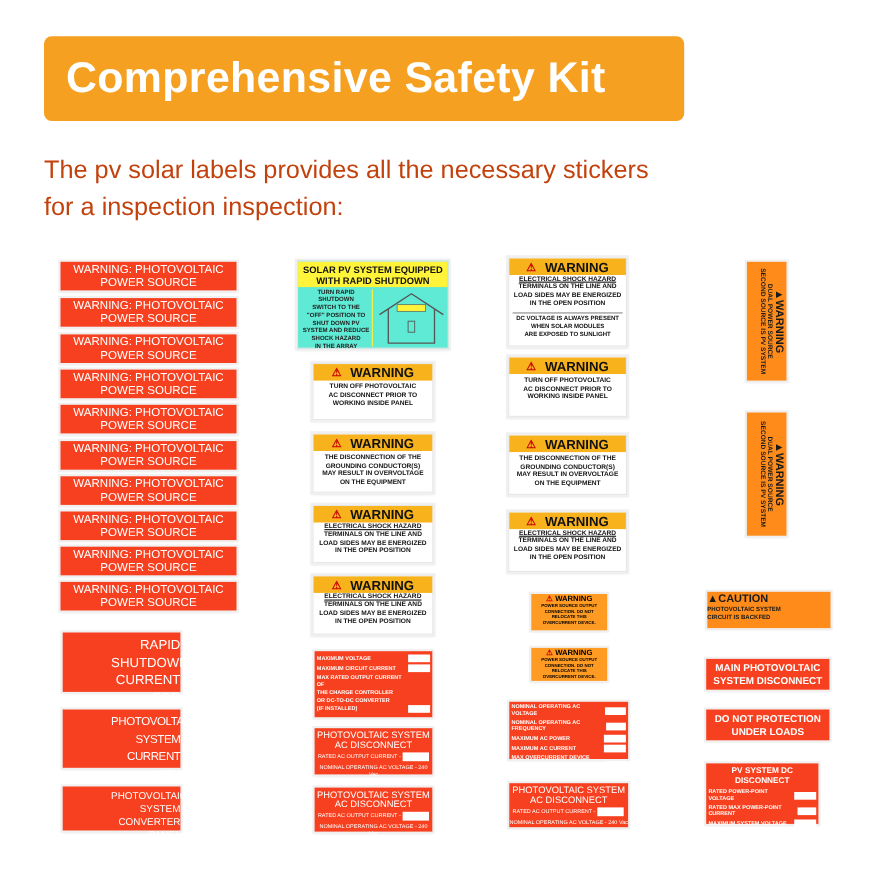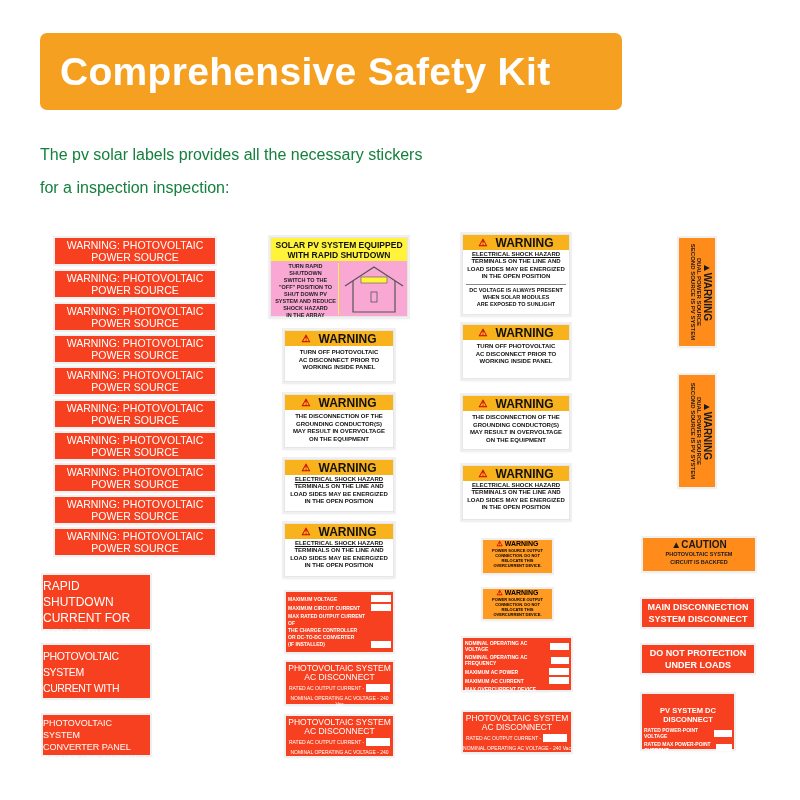--- a/index.html
+++ b/index.html
@@ -8,40 +8,40 @@
 
   .banner {
     position: absolute; left: 40px; top: 33px; width: 582px; height: 77px;
     background: #f5a020; border-radius: 7px;
     color: #fff; font-weight: bold; font-size: 39px;
     display: flex; align-items: center; padding-left: 20px;
     letter-spacing: 0.3px;
   }
   .intro {
     position: absolute; left: 40px; top: 138px; width: 700px;
-    font-size: 16px; color: #15803d; line-height: 33px;
+    font-size: 23px; color: #c2410c; line-height: 33px;
   }
 
   .stk { position: absolute; box-shadow: 0 0 0 2px #f0f0f0, 0 1px 3px rgba(0,0,0,0.15); }
   .red { background: #f7401f; color: #fff; }
   .orange { background: #ff8c1a; color: #1a1a1a; }
 
   
   .pv { left: 55px; width: 160px; height: 26px; font-size: 10.5px; text-align: center; line-height: 12px; padding-top: 1px; }
-  .c1big { left: 43px; width: 107px; text-align: left; font-family: "Liberation Sans", sans-serif; }
+  .c1big { left: 57px; width: 107px; text-align: right; font-family: "Liberation Sans", sans-serif; padding-left: 44px; }
   .c1big span { display: block; }
 
   
   .ww { background: #fff; border: 1px solid #e6e6e6; }
   .ww .hdr { background: #f7b21c; height: 15px; display: flex; align-items: center; justify-content: center; font-weight: bold; font-size: 12px; color: #111; }
   .ww .hdr .tri { font-size: 10px; margin-right: 8px; color: #c00; }
   .ww .sub { font-size: 6px; font-weight: bold; text-align: center; text-decoration: underline; color: #111; margin-top: 1px; }
   .ww .body { font-size: 6px; font-weight: bold; text-align: center; color: #111; line-height: 7.5px; padding: 3px 2px; }
 
-  .rsd { left: 270px; top: 237px; width: 138px; height: 80px; background: #f9a8d4; border: 1px solid #e6e6e6; }
+  .rsd { left: 270px; top: 237px; width: 138px; height: 80px; background: #5eead4; border: 1px solid #e6e6e6; }
   .rsd .top { background: #fff43a; height: 23px; font-size: 8.5px; font-weight: bold; text-align: center; line-height: 10px; padding-top: 2px; color: #111; }
   .rsd .left { position: absolute; left: 2px; top: 25px; width: 66px; font-size: 5.5px; font-weight: bold; text-align: center; line-height: 7px; color: #222; border-right: 1px solid #fff43a; height: 52px; }
   .rsd .house { position: absolute; left: 72px; top: 26px; width: 62px; height: 50px; }
 
   .tbl { font-size: 5px; font-weight: bold; }
   .tbl .row { display: flex; justify-content: space-between; align-items: center; padding: 0 2px; }
   .tbl .box { background: #fff; width: 20px; height: 7px; }
 
   .acd { text-align: center; }
   .acd .t1 { font-size: 8.5px; line-height: 9px; }
@@ -350,36 +350,36 @@
   </div>
 </div>
 <div class="stk orange vert" style="left:679px;top:375px;width:36px;height:112px;">
   <div class="inner" style="left:36px;top:0;width:112px;padding-top:2px;">
     <div class="line1"><span>▲</span><span>WARNING</span></div>
     <div class="line2">DUAL POWER SOURCE</div>
     <div class="line2">SECOND SOURCE IS PV SYSTEM</div>
   </div>
 </div>
 
-<div class="stk orange" style="left:643px;top:538px;width:112px;height:33px;text-align:center;font-weight:bold;">
+<div class="stk orange" style="left:643px;top:538px;width:112px;height:33px;text-align:left;font-weight:bold;">
   <div style="font-size:10px;padding-top:1px;"><span>▲</span><span>CAUTION</span></div>
   <div style="font-size:5.5px;line-height:8px;">PHOTOVOLTAIC SYSTEM</div>
   <div style="font-size:5.5px;line-height:8px;">CIRCUIT IS BACKFED</div>
 </div>
 
 <div class="stk red" style="left:642px;top:599px;width:112px;height:28px;text-align:center;font-weight:bold;font-size:9px;line-height:12px;padding-top:2px;">
-  <div>MAIN DISCONNECTION</div>
+  <div>MAIN PHOTOVOLTAIC</div>
   <div>SYSTEM DISCONNECT</div>
 </div>
 <div class="stk red" style="left:642px;top:645px;width:112px;height:28px;text-align:center;font-weight:bold;font-size:9px;line-height:12px;padding-top:2px;">
   <div>DO NOT PROTECTION</div>
   <div>UNDER LOADS</div>
 </div>
 
-<div class="stk red tbl" style="left:642px;top:694px;width:92px;height:55px;padding-top:12px;" id="dcdis">
+<div class="stk red tbl" style="left:642px;top:694px;width:102px;height:55px;padding-top:2px;" id="dcdis">
   <div style="text-align:center;font-size:7.5px;margin-bottom:3px;">PV SYSTEM DC DISCONNECT</div>
 <div class="row" style="margin-top: 0px;">
       <span>RATED POWER-POINT VOLTAGE</span>
       <span class="box"></span>
     </div>
     <div class="row" style="margin-top: 2px;">
       <span>RATED MAX POWER-POINT CURRENT</span>
       <span class="box"></span>
     </div>
     <div class="row" style="margin-top: 2px;">

